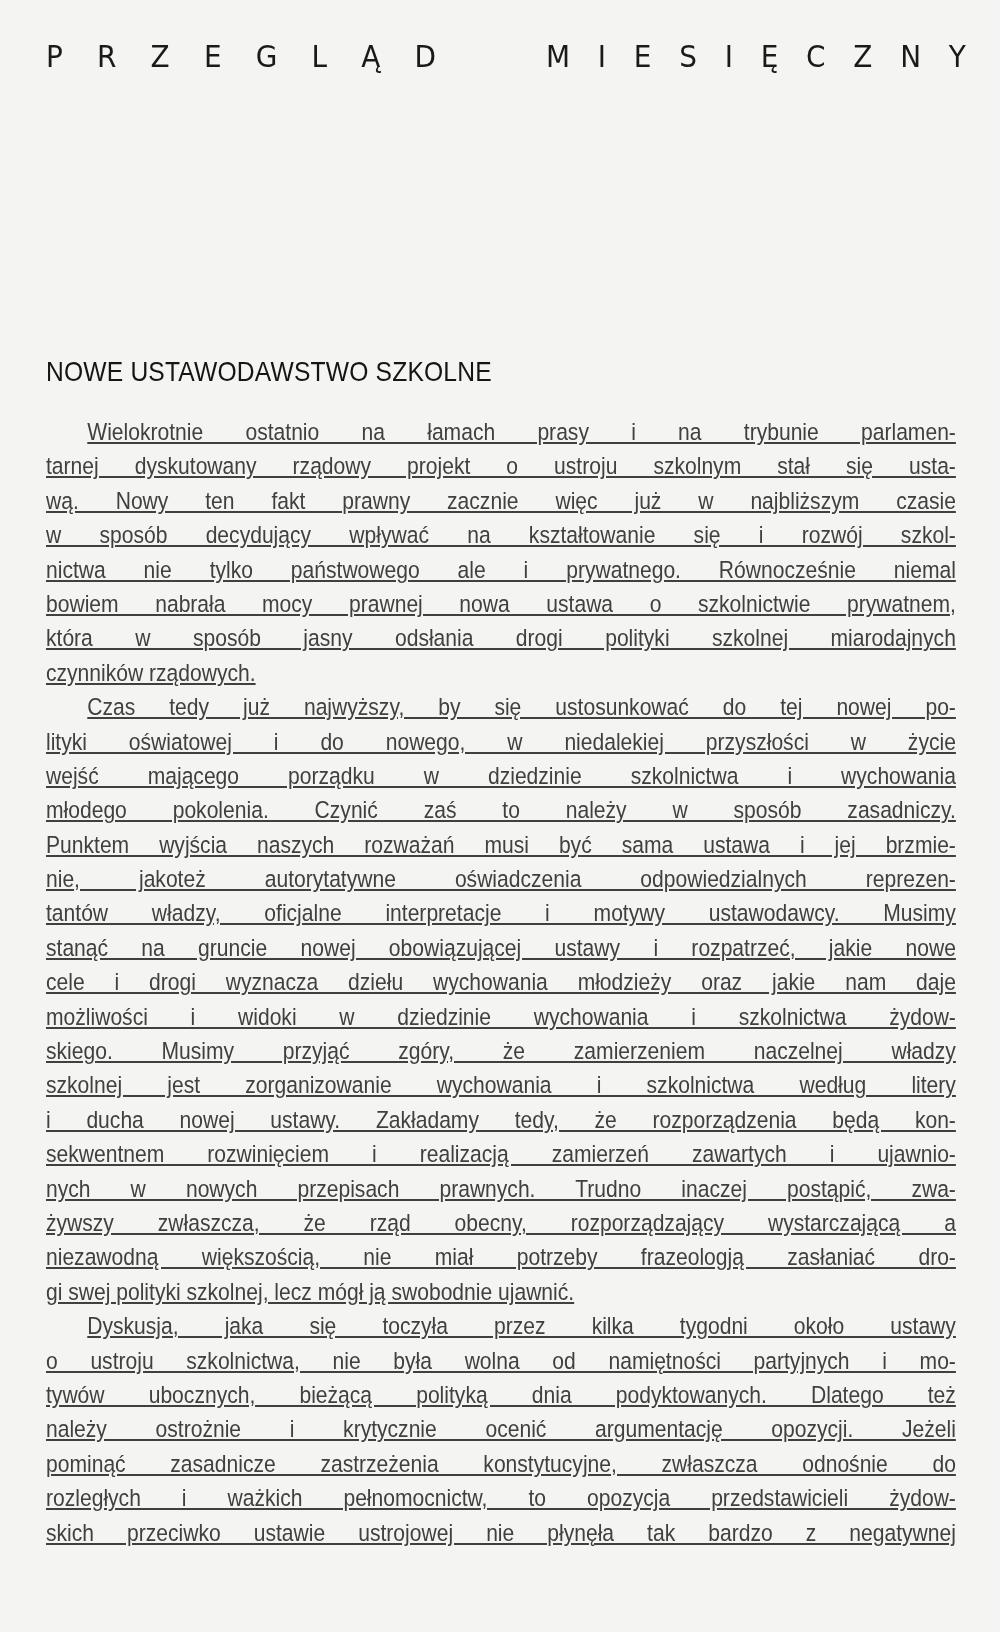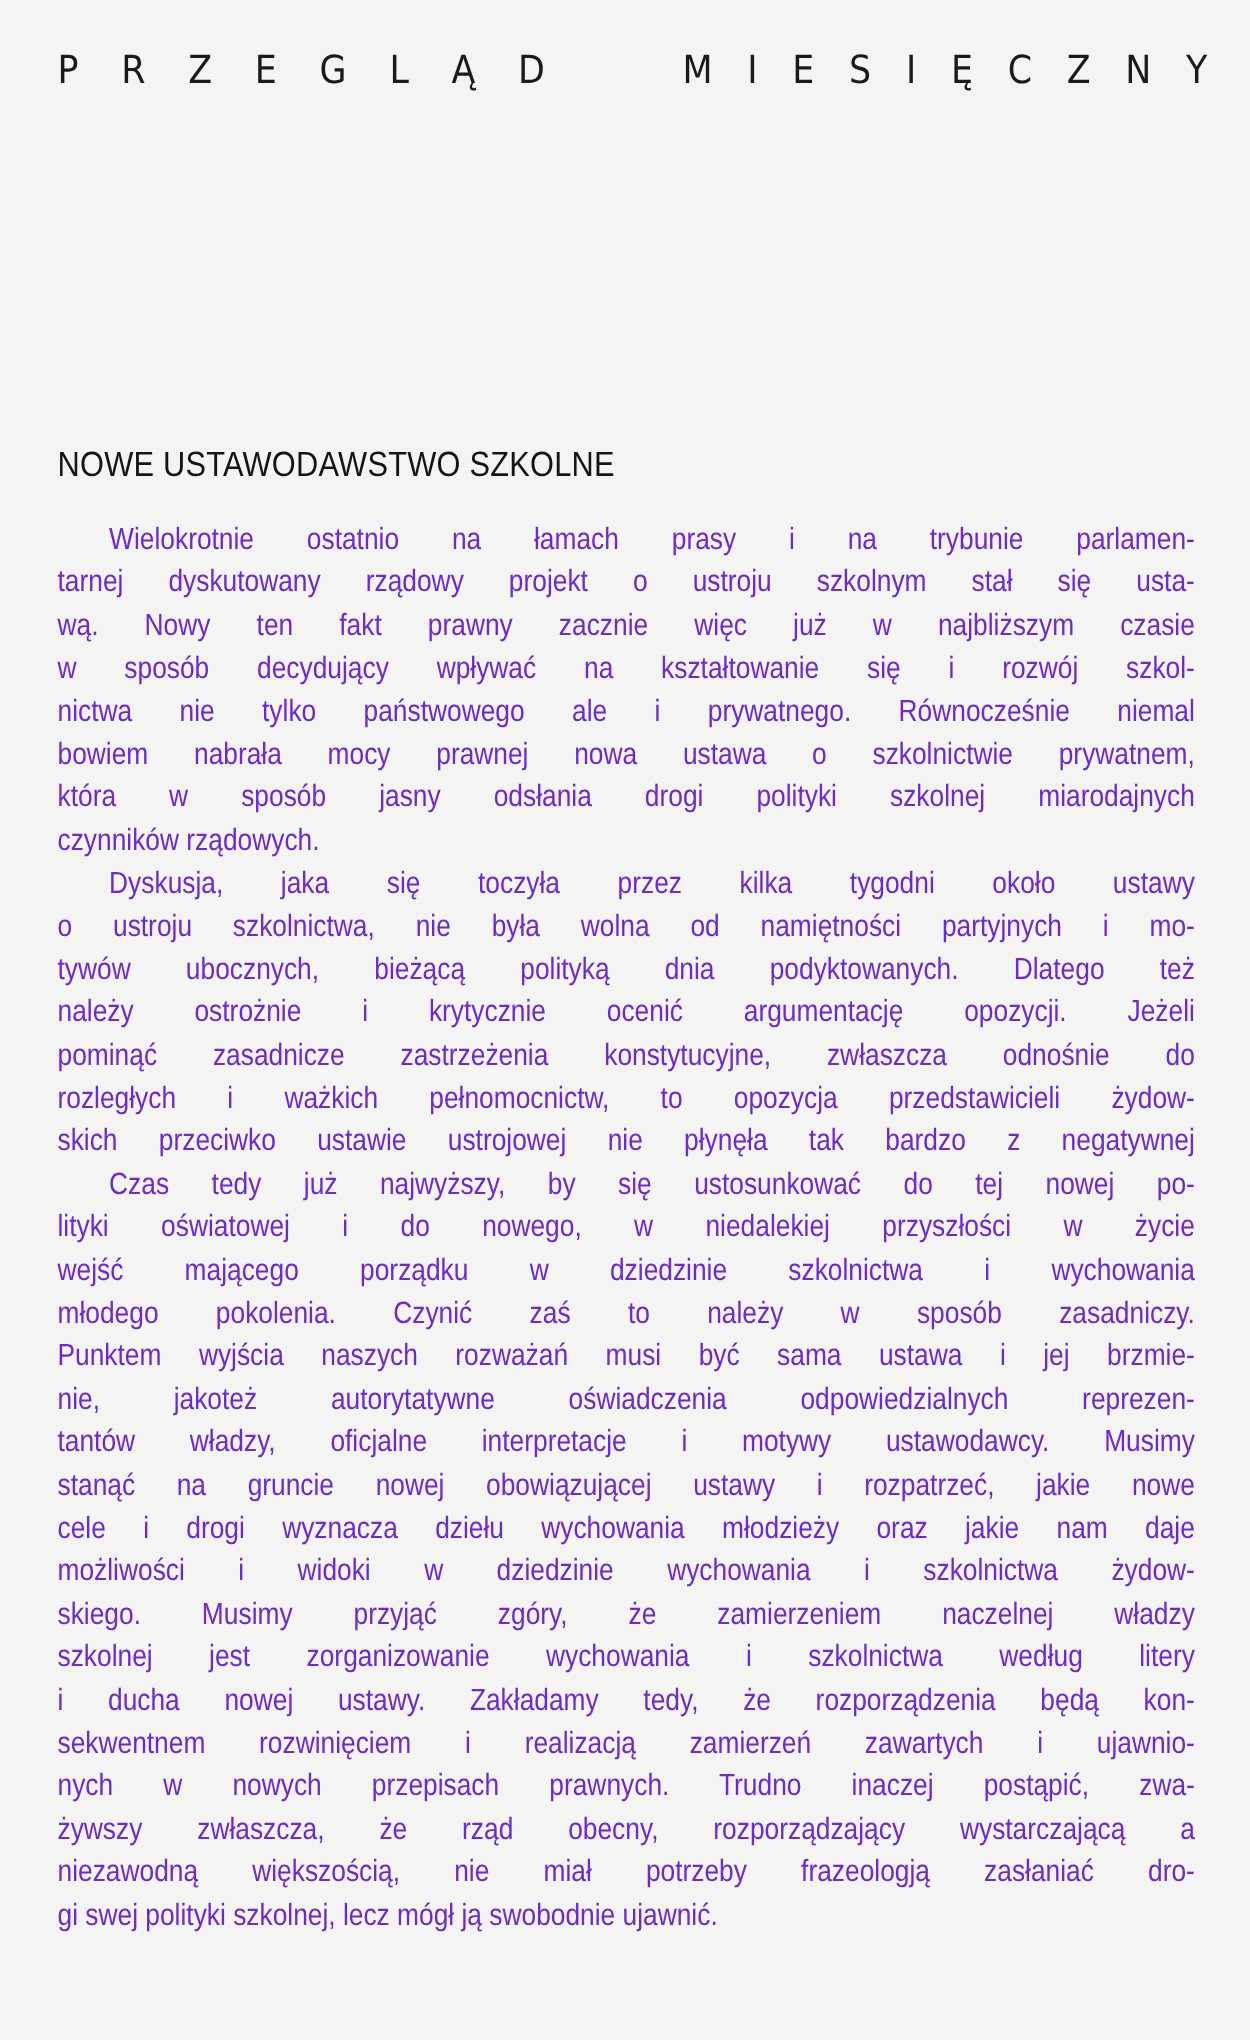--- a/index.html
+++ b/index.html
@@ -45,21 +45,22 @@
       font-weight: 400;
     }
     .body-text {
       position: absolute;
       left: 46px;
       top: 415px;
       width: 910px;
       font-family: "Liberation Sans", "DejaVu Sans", sans-serif;
       font-size: 24.5px;
       line-height: 34.4px;
-      color: #6d28d9;
+      color: #404040;
+      text-decoration: underline;
     }
     .para {
       margin: 0;
     }
     .line {
       display: block;
       text-align: justify;
       text-align-last: justify;
       white-space: nowrap;
       height: 34.4px;
@@ -110,41 +111,41 @@
       <span class="line indent">Wielokrotnie ostatnio na łamach prasy i na trybunie parlamen-</span>
       <span class="line">tarnej dyskutowany rządowy projekt o ustroju szkolnym stał się usta-</span>
       <span class="line">wą. Nowy ten fakt prawny zacznie więc już w najbliższym czasie</span>
       <span class="line">w sposób decydujący wpływać na kształtowanie się i rozwój szkol-</span>
       <span class="line">nictwa nie tylko państwowego ale i prywatnego. Równocześnie niemal</span>
       <span class="line">bowiem nabrała mocy prawnej nowa ustawa o szkolnictwie prywatnem,</span>
       <span class="line">która w sposób jasny odsłania drogi polityki szkolnej miarodajnych</span>
       <span class="line last">czynników rządowych.</span>
     </div>
     <div class="para">
-      <span class="line indent">Dyskusja, jaka się toczyła przez kilka tygodni około ustawy</span>
-      <span class="line">o ustroju szkolnictwa, nie była wolna od namiętności partyjnych i mo-</span>
-      <span class="line">tywów ubocznych, bieżącą polityką dnia podyktowanych. Dlatego też</span>
-      <span class="line">należy ostrożnie i krytycznie ocenić argumentację opozycji. Jeżeli</span>
-      <span class="line">pominąć zasadnicze zastrzeżenia konstytucyjne, zwłaszcza odnośnie do</span>
-      <span class="line">rozległych i ważkich pełnomocnictw, to opozycja przedstawicieli żydow-</span>
-      <span class="line">skich przeciwko ustawie ustrojowej nie płynęła tak bardzo z negatywnej</span>
-    </div>
-    <div class="para">
       <span class="line indent">Czas tedy już najwyższy, by się ustosunkować do tej nowej po-</span>
       <span class="line">lityki oświatowej i do nowego, w niedalekiej przyszłości w życie</span>
       <span class="line">wejść mającego porządku w dziedzinie szkolnictwa i wychowania</span>
       <span class="line">młodego pokolenia. Czynić zaś to należy w sposób zasadniczy.</span>
       <span class="line">Punktem wyjścia naszych rozważań musi być sama ustawa i jej brzmie-</span>
       <span class="line">nie, jakoteż autorytatywne oświadczenia odpowiedzialnych reprezen-</span>
       <span class="line">tantów władzy, oficjalne interpretacje i motywy ustawodawcy. Musimy</span>
       <span class="line">stanąć na gruncie nowej obowiązującej ustawy i rozpatrzeć, jakie nowe</span>
       <span class="line">cele i drogi wyznacza dziełu wychowania młodzieży oraz jakie nam daje</span>
       <span class="line">możliwości i widoki w dziedzinie wychowania i szkolnictwa żydow-</span>
       <span class="line">skiego. Musimy przyjąć zgóry, że zamierzeniem naczelnej władzy</span>
       <span class="line">szkolnej jest zorganizowanie wychowania i szkolnictwa według litery</span>
       <span class="line">i ducha nowej ustawy. Zakładamy tedy, że rozporządzenia będą kon-</span>
       <span class="line">sekwentnem rozwinięciem i realizacją zamierzeń zawartych i ujawnio-</span>
       <span class="line">nych w nowych przepisach prawnych. Trudno inaczej postąpić, zwa-</span>
       <span class="line">żywszy zwłaszcza, że rząd obecny, rozporządzający wystarczającą a</span>
       <span class="line">niezawodną większością, nie miał potrzeby frazeologją zasłaniać dro-</span>
       <span class="line last">gi swej polityki szkolnej, lecz mógł ją swobodnie ujawnić.</span>
     </div>
+    <div class="para">
+      <span class="line indent">Dyskusja, jaka się toczyła przez kilka tygodni około ustawy</span>
+      <span class="line">o ustroju szkolnictwa, nie była wolna od namiętności partyjnych i mo-</span>
+      <span class="line">tywów ubocznych, bieżącą polityką dnia podyktowanych. Dlatego też</span>
+      <span class="line">należy ostrożnie i krytycznie ocenić argumentację opozycji. Jeżeli</span>
+      <span class="line">pominąć zasadnicze zastrzeżenia konstytucyjne, zwłaszcza odnośnie do</span>
+      <span class="line">rozległych i ważkich pełnomocnictw, to opozycja przedstawicieli żydow-</span>
+      <span class="line">skich przeciwko ustawie ustrojowej nie płynęła tak bardzo z negatywnej</span>
+    </div>
   </main>
 
 </body></html>

